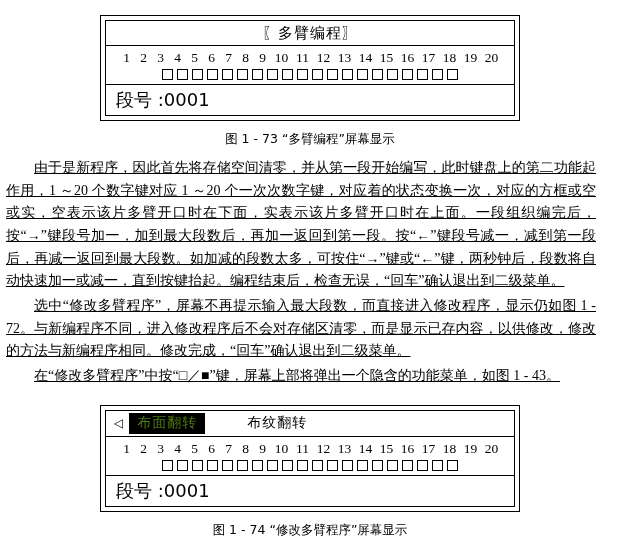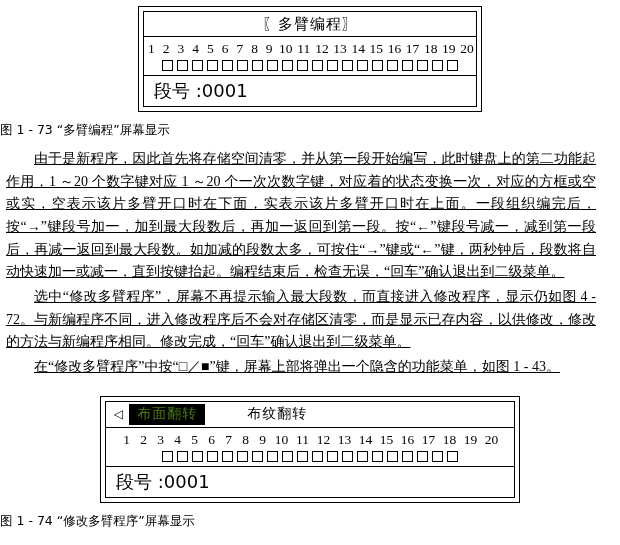--- a/index.html
+++ b/index.html
@@ -74,26 +74,26 @@
     background: #fff;
   }
   .duanhao {
     font-size: 18px;
     padding: 3px 0 3px 10px;
     font-family: "DejaVu Sans", sans-serif;
   }
 
   
   #screen-top {
-    width: 344px;
-    margin-top: 6px;
+    width: 420px;
+    margin-top: 15px;
   }
   
   .caption {
-    text-align: left;
+    text-align: center;
     font-size: 12.5px;
     margin-top: 10px;
     font-family: "DejaVu Sans", sans-serif;
   }
 
   
   .para {
     font-size: 14px;
     line-height: 1.62;
     text-align: justify;
@@ -191,21 +191,21 @@
       <div class="screen-divider"></div>
       <div class="duanhao">段号 :0001</div>
     </div>
   </div>
 
   <div class="caption">图 1 - 73   “多臂编程”屏幕显示</div>
 
   <div class="block-gap"></div>
 
   <p class="para indent">由于是新程序，因此首先将存储空间清零，并从第一段开始编写，此时键盘上的第二功能起作用，1 ～20 个数字键对应 1 ～20 个一次次数字键，对应着的状态变换一次，对应的方框或空或实，空表示该片多臂开口时在下面，实表示该片多臂开口时在上面。一段组织编完后，按“→”键段号加一，加到最大段数后，再加一返回到第一段。按“←”键段号减一，减到第一段后，再减一返回到最大段数。如加减的段数太多，可按住“→”键或“←”键，两秒钟后，段数将自动快速加一或减一，直到按键抬起。编程结束后，检查无误，“回车”确认退出到二级菜单。</p>
-  <p class="para indent">选中“修改多臂程序”，屏幕不再提示输入最大段数，而直接进入修改程序，显示仍如图 4 - 72。与新编程序不同，进入修改程序后不会对存储区清零，而是显示已存内容，以供修改，修改的方法与新编程序相同。修改完成，“回车”确认退出到二级菜单。</p>
+  <p class="para indent">选中“修改多臂程序”，屏幕不再提示输入最大段数，而直接进入修改程序，显示仍如图 1 - 72。与新编程序不同，进入修改程序后不会对存储区清零，而是显示已存内容，以供修改，修改的方法与新编程序相同。修改完成，“回车”确认退出到二级菜单。</p>
   <p class="para indent">在“修改多臂程序”中按“□／■”键，屏幕上部将弹出一个隐含的功能菜单，如图 1 - 43。</p>
 
   <div class="block-gap"></div>
   <div class="spacer-sm"></div>
 
   <div class="screen" id="screen-bottom">
     <div class="screen-inner">
       <div class="menubar">
         <span class="arrow">◁</span>
         <span class="menu-sel">布面翻转</span>

